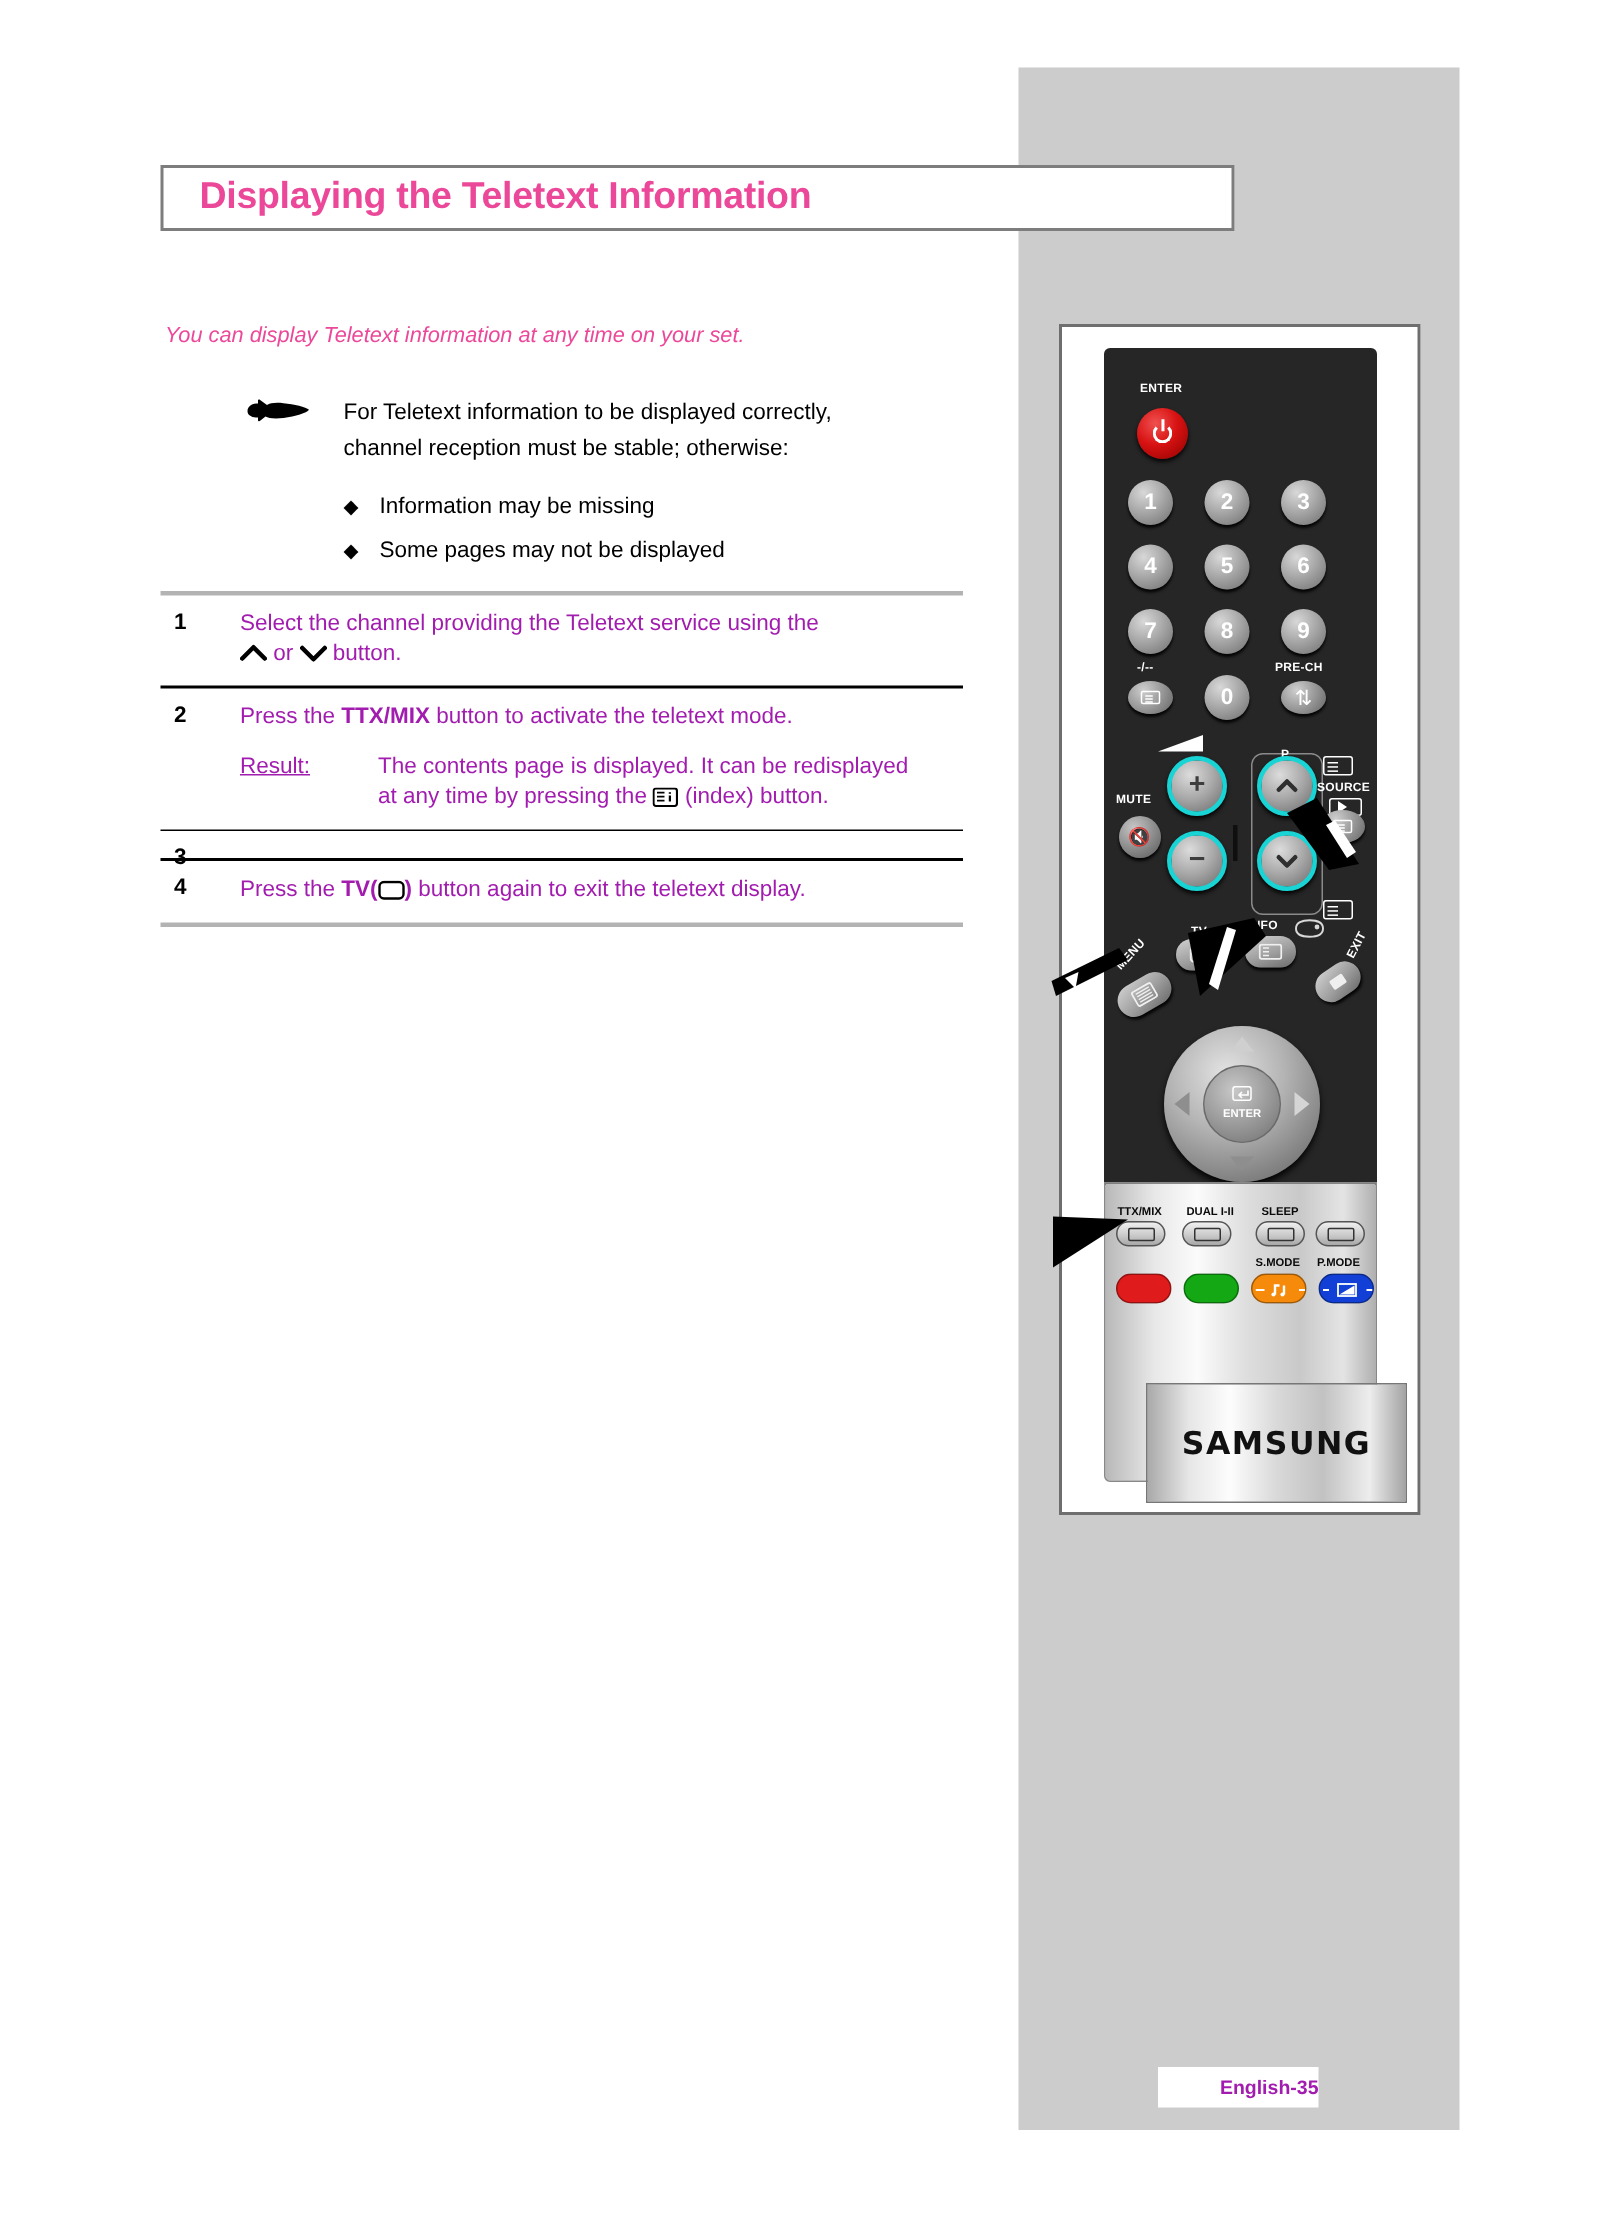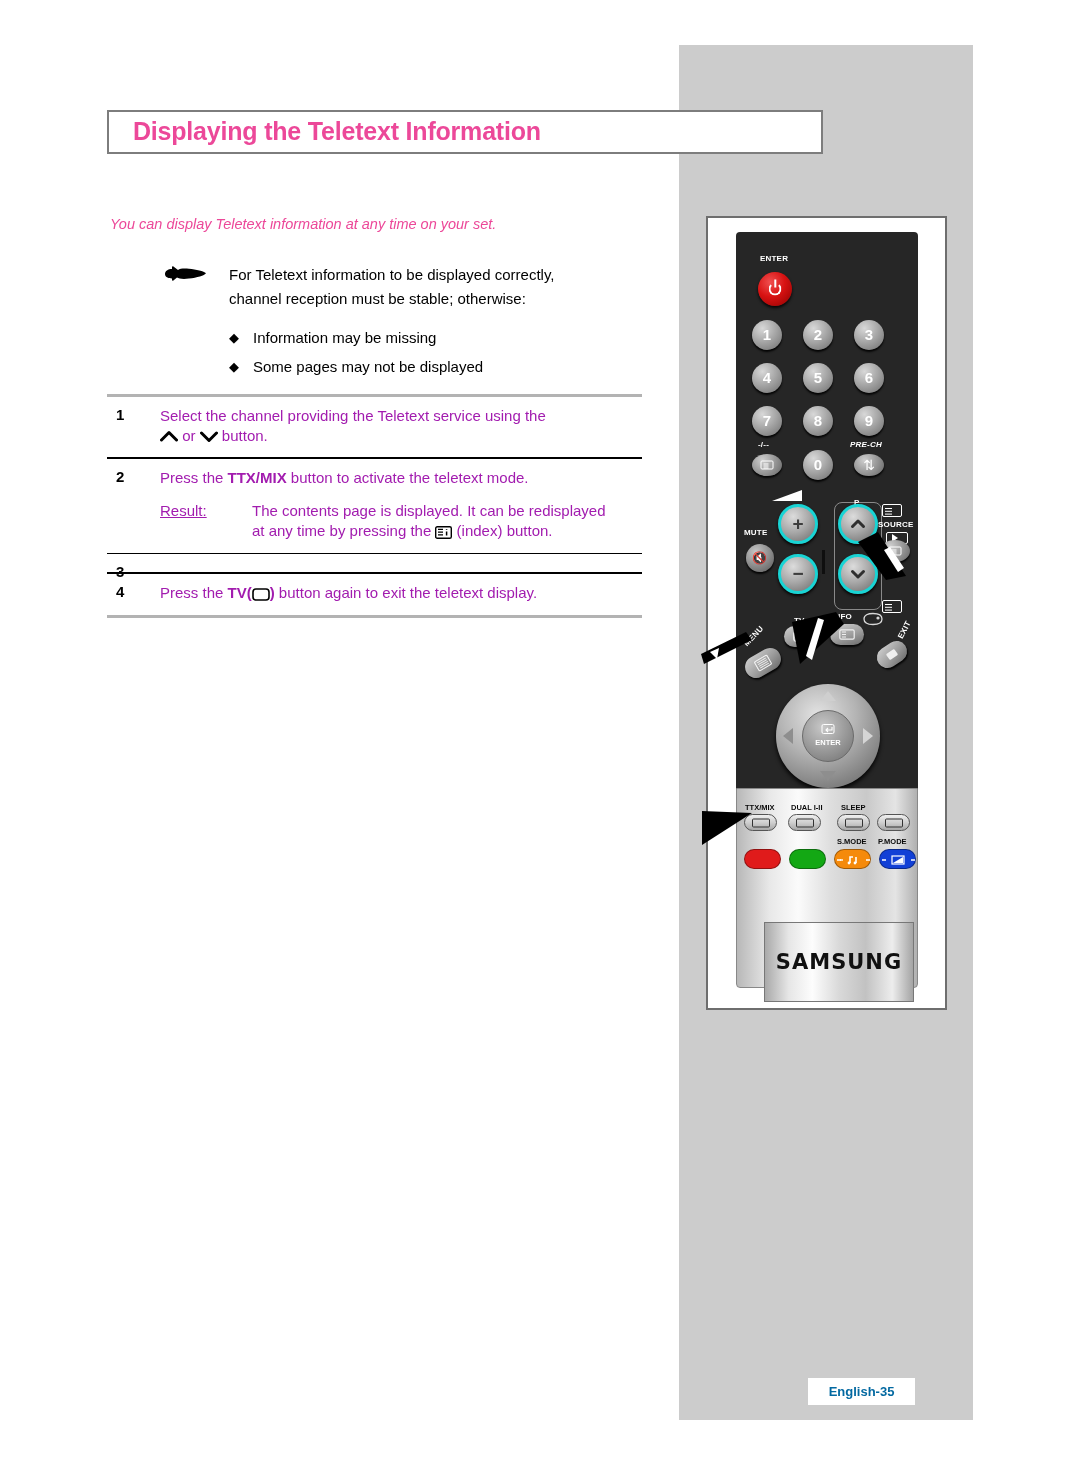--- a/index.html
+++ b/index.html
@@ -448,21 +448,21 @@
     position:absolute;
     left:0; right:0; top: 152px;
     text-align:center;
     font-size: 8.5px; font-weight:bold; color:#0a0a0a;
   }
 
   
   .samsung-plate {
     position:absolute;
     left: 28px; top: 690px;
-    width: 150px; height: 80px;
+    width: 174px; height: 80px;
     background: linear-gradient(90deg,#a9a9a9 0%,#e6e6e6 16%,#fdfdfd 32%,#d9d9d9 50%,#c2c2c2 68%,#ededed 86%,#a4a4a4 100%);
     border: 1px solid #777;
     box-sizing: border-box;
   }
   .samsung-word {
     position:absolute; left:50%; top:50%;
     transform: translate(-50%,-50%);
     font-size: 21px; font-weight: bold;
     letter-spacing: 1px;
     color: #111;
@@ -472,26 +472,25 @@
   
   .callout { position:absolute; }
   .callout svg { display:block; }
 
   
   .footer-badge {
     position:absolute;
     left: 772px; top: 1378px;
     width: 107px; height: 27px;
     background: #ffffff;
-    text-align:center;
+    text-align:right;
     line-height: 27px;
     font-size: 13px;
     font-weight: bold;
-    color: #0369a1;
-    margin-left: 36px;
+    color: #a21caf;
   }
 </style>
 </head>
 <body>
 
 <div class="gray-panel"></div>
 
 <div class="title-bar">
   <div class="title-text">Displaying the Teletext Information</div>
 </div>
@@ -604,21 +603,21 @@
       <div class="numkey" style="left:102px; top:86px;">9</div>
       <div class="numkey" style="left:51px;  top:130px;">0</div>
 
       <div class="lbl" style="left:6px; top:120px;">-/--</div>
       <div class="minikey" style="left:0px; top:134px;">
         <div class="mini-glyph">
             <i></i>
           </div>
       </div>
 
-      <div class="lbl" style="left:98px; top:120px;font-style:italic;">PRE-CH</div>
+      <div class="lbl" style="left:98px; top:120px;">PRE-CH</div>
       <div class="minikey" style="left:102px; top:134px;">
         <div class="prech-glyph">⇅</div>
       </div>
     </div>
 
     <div class="vol-wedge"></div>
 
     <div class="lbl" style="left:8px; top:296px;">MUTE</div>
     <div class="mute-btn">
       <div class="mute-spk">🔇</div>

